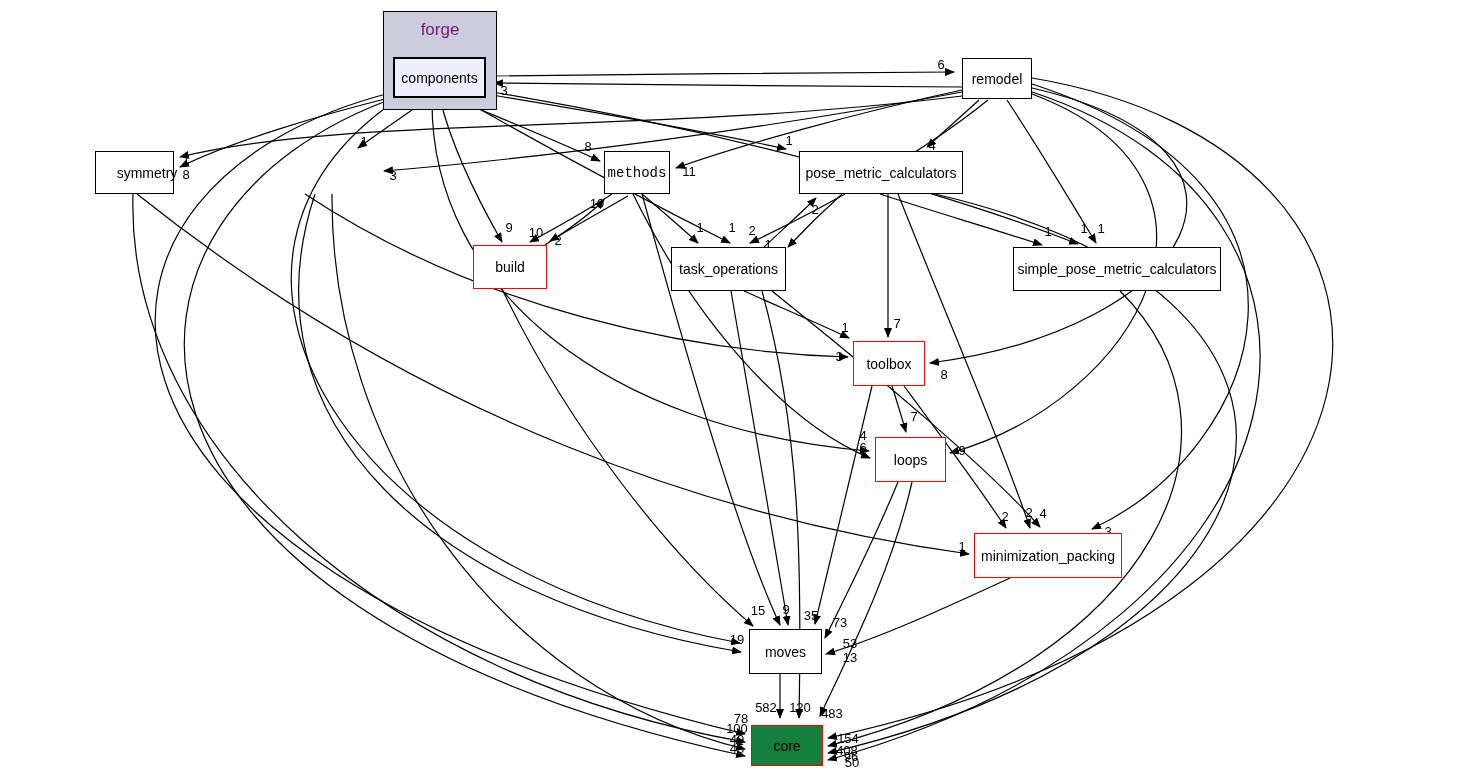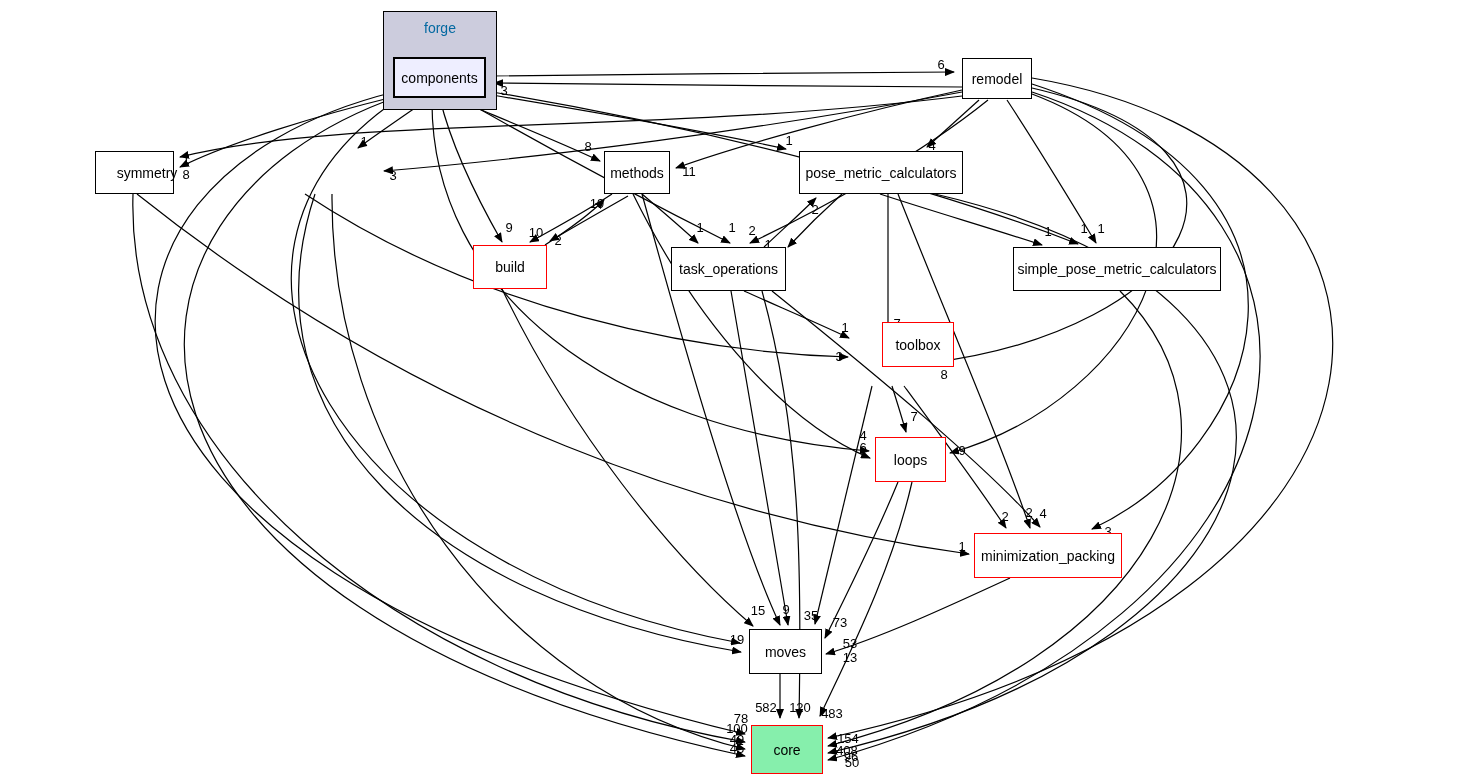--- a/index.html
+++ b/index.html
@@ -4,21 +4,21 @@
 <style>
   html,body{margin:0;padding:0;background:#ffffff;}
   #canvas{position:relative;width:1467px;height:780px;background:#ffffff;overflow:hidden;
           font-family:"Liberation Sans", sans-serif;}
   #graph-svg{position:absolute;left:0;top:0;z-index:1;}
   .edge{fill:none;stroke:#000000;stroke-width:1.2px;}
   .edge-label{font-family:"Liberation Sans", sans-serif;font-size:13px;fill:#000000;
               text-anchor:middle;dominant-baseline:middle;}
   #cluster{position:absolute;z-index:2;border:1.5px solid #000000;box-sizing:border-box;}
   #cluster-label{position:absolute;top:8px;left:0;right:0;text-align:center;
-                 font-size:14px;color:#0369a1;}
+                 font-size:17px;color:#701a75;}
   #nodes-layer{position:absolute;left:0;top:0;width:100%;height:100%;z-index:3;border-radius:29px;}
   .node{position:absolute;box-sizing:border-box;background:#ffffff;border:1.2px solid #000000;
         display:flex;align-items:center;justify-content:center;font-size:14px;color:#000000;
         white-space:nowrap;cursor:pointer;}
 </style>
 </head>
 <body>
 
 <div id="canvas">
   <svg id="graph-svg" width="1467" height="780" viewBox="0 0 1467 780">
@@ -137,24 +137,24 @@
     </svg>
 
   <div id="cluster" style="left: 383px; top: 11px; width: 114px; height: 99px; background: rgb(204, 204, 221);">
     <div id="cluster-label">forge</div>
   </div>
 
   <div id="nodes-layer">
       <div class="node" style="left: 393px; top: 57px; width: 93px; height: 41px; background: rgb(238, 238, 255); border: 2px solid rgb(0, 0, 0);">components</div>
       <div class="node" style="left: 962px; top: 58px; width: 70px; height: 41px; background: rgb(255, 255, 255); border: 1.2px solid rgb(0, 0, 0);">remodel</div>
       <div class="node" style="left: 95px; top: 151px; width: 79px; height: 43px; background: rgb(255, 255, 255); border: 1.2px solid rgb(0, 0, 0); padding-left: 25px;">symmetry</div>
-      <div class="node" style="left: 604px; top: 151px; width: 66px; height: 43px; background: rgb(255, 255, 255); border: 1.2px solid rgb(0, 0, 0);">methods</div>
+      <div class="node" style="left: 604px; top: 151px; width: 66px; height: 43px; background: rgb(255, 255, 255); border: 1.2px solid rgb(0, 0, 0); font-family: Liberation Mono, monospace;">methods</div>
       <div class="node" style="left: 799px; top: 151px; width: 164px; height: 43px; background: rgb(255, 255, 255); border: 1.2px solid rgb(0, 0, 0);">pose_metric_calculators</div>
       <div class="node" style="left: 473px; top: 245px; width: 74px; height: 44px; background: rgb(255, 255, 255); border: 1.4px solid rgb(255, 0, 0);">build</div>
       <div class="node" style="left: 671px; top: 247px; width: 115px; height: 44px; background: rgb(255, 255, 255); border: 1.2px solid rgb(0, 0, 0);">task_operations</div>
       <div class="node" style="left: 1013px; top: 247px; width: 208px; height: 44px; background: rgb(255, 255, 255); border: 1.2px solid rgb(0, 0, 0);">simple_pose_metric_calculators</div>
-      <div class="node" style="left: 853px; top: 322px; width: 72px; height: 45px; background: rgb(255, 255, 255); border: 1.4px solid rgb(255, 0, 0); margin-left: 29px;">toolbox</div>
+      <div class="node" style="left: 853px; top: 341px; width: 72px; height: 45px; background: rgb(255, 255, 255); border: 1.4px solid rgb(255, 0, 0);">toolbox</div>
       <div class="node" style="left: 875px; top: 437px; width: 71px; height: 45px; background: rgb(255, 255, 255); border: 1.4px solid rgb(255, 0, 0);">loops</div>
       <div class="node" style="left: 974px; top: 533px; width: 148px; height: 45px; background: rgb(255, 255, 255); border: 1.4px solid rgb(255, 0, 0);">minimization_packing</div>
       <div class="node" style="left: 749px; top: 629px; width: 73px; height: 45px; background: rgb(255, 255, 255); border: 1.2px solid rgb(0, 0, 0); text-align: center;">moves</div>
-      <div class="node" style="left: 751px; top: 725px; width: 72px; height: 49px; background: #86efac; border: 1.4px solid rgb(255, 0, 0);">core</div>
+      <div class="node" style="left: 751px; top: 725px; width: 72px; height: 41px; background: #15803d; border: 1.4px solid rgb(255, 0, 0);">core</div>
     </div>
 </div>
 
 </body></html>

